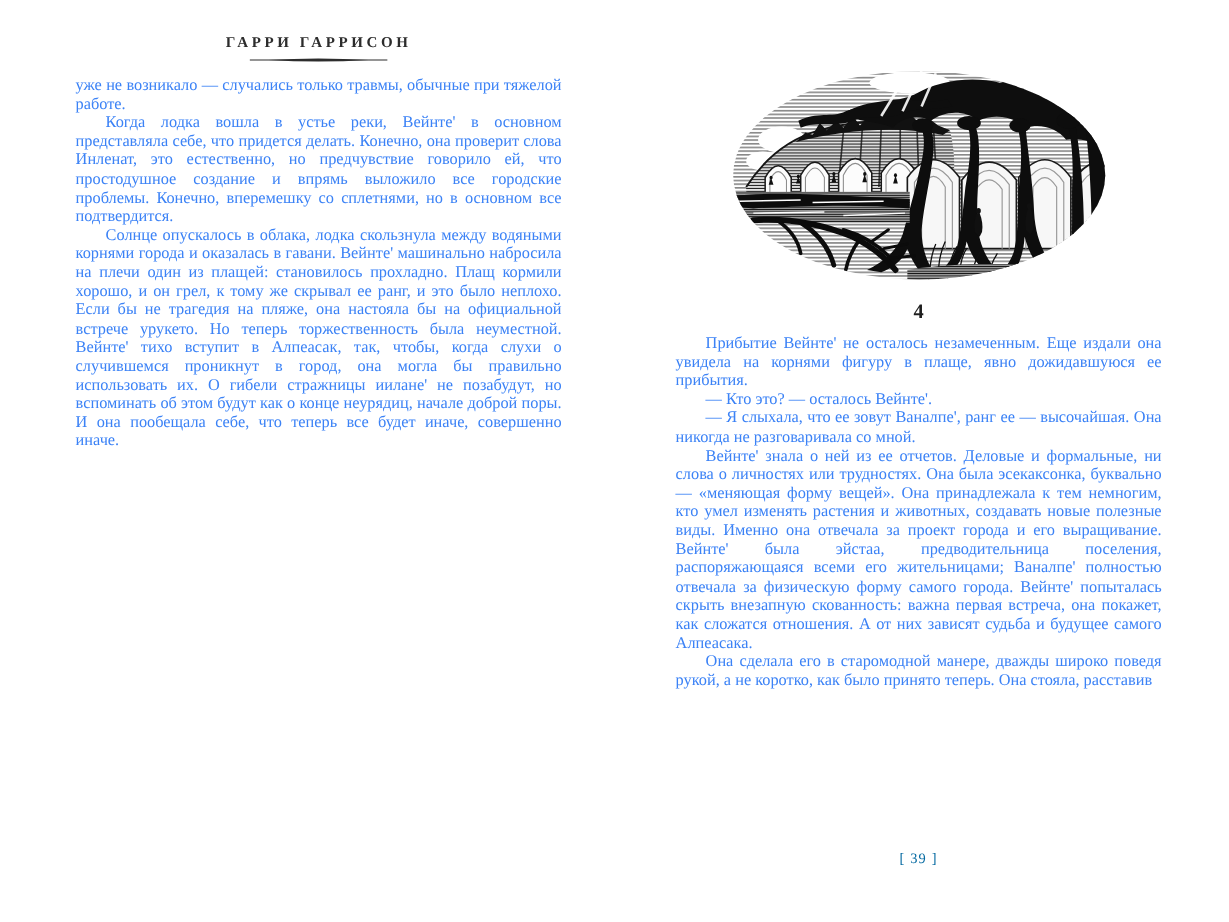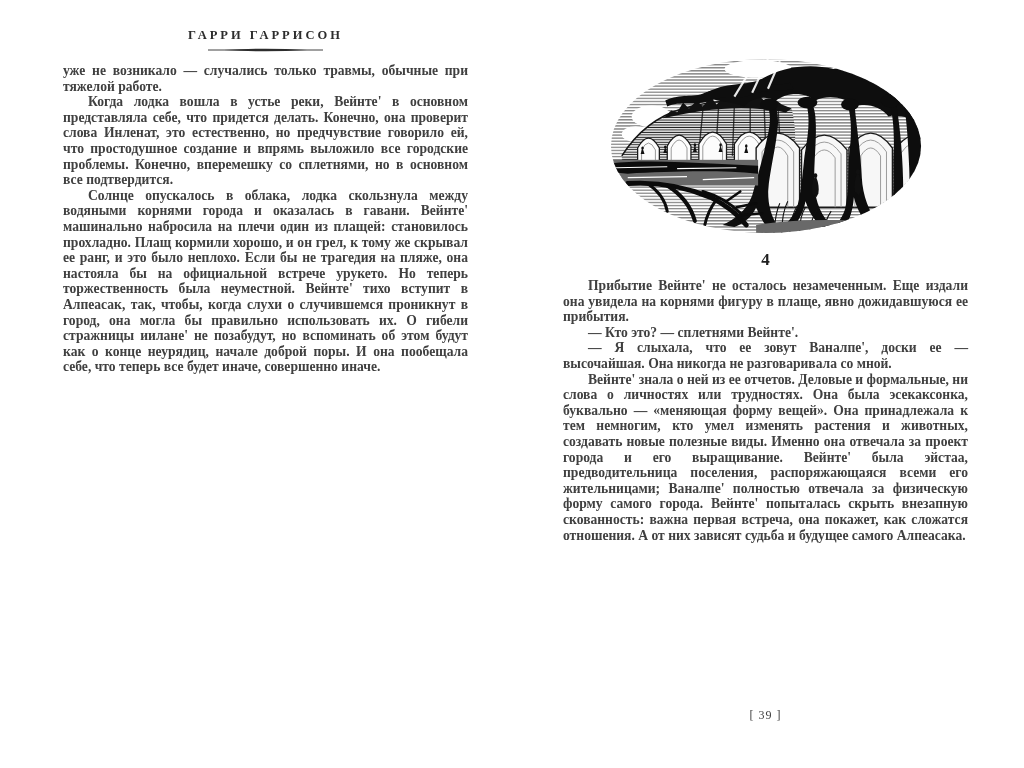--- a/index.html
+++ b/index.html
@@ -24,22 +24,21 @@
     color: #2c2c2c;
     white-space: nowrap;
   }
   .head-rule { display: block; margin: 4px auto 0 auto; }
 
   .body-text {
     margin-top: 10px;
     font-size: 13.6px;
     line-height: 15.6px;
     text-align: justify;
-    color: #404040;
-    font-weight: bold;
+    color: #3b82f6;
   }
   .body-text p { margin: 0; text-indent: 25px; }
   .body-text p.noindent { text-indent: 0; }
 
   .illustration { width: 316px; height: 180px; margin: 0 auto; }
 
   .chapter-num {
     text-align: center;
     font-weight: 700;
     font-size: 17px;
@@ -47,21 +46,21 @@
     color: #1f1f1f;
   }
   .right-col .body-text { margin-top: 8px; }
 
   .folio {
     position: absolute;
     left: 563px; top: 708px; width: 405px;
     text-align: center;
     font-size: 12px;
     letter-spacing: 1px;
-    color: #404040;
+    color: #0369a1;
   }
 </style>
 </head>
 <body>
 
 <div class="spread">
 
   <div class="page-col left-col">
     <div class="running-head">ГАРРИ ГАРРИСОН</div>
     <svg class="head-rule" width="115" height="6" viewBox="0 0 115 6">
@@ -205,21 +204,22 @@
           </g>
           <path d="M150,170 C200,162 260,164 320,172 L320,180 L150,180 Z" fill="url(#ph3)"></path>
         </g>
       </svg>
     </div>
 
     <div class="chapter-num">4</div>
 
     <div class="body-text">
       <p>Прибытие Вейнте' не осталось незамеченным. Еще издали она увидела на корнями фигуру в плаще, явно дожидавшуюся ее прибытия.</p>
-      <p>— Кто это? — сплетнями Вейнте'.</p>
-      <p>— Я слыхала, что ее зовут Ваналпе', доски ее — высочайшая. Она никогда не разговаривала со мной.</p>
+      <p>— Кто это? — осталось Вейнте'.</p>
+      <p>— Я слыхала, что ее зовут Ваналпе', ранг ее — высочайшая. Она никогда не разговаривала со мной.</p>
       <p>Вейнте' знала о ней из ее отчетов. Деловые и формальные, ни слова о личностях или трудностях. Она была эсекаксонка, буквально — «меняющая форму вещей». Она принадлежала к тем немногим, кто умел изменять растения и животных, создавать новые полезные виды. Именно она отвечала за проект города и его выращивание. Вейнте' была эйстаа, предводительница поселения, распоряжающаяся всеми его жительницами; Ваналпе' полностью отвечала за физическую форму самого города. Вейнте' попыталась скрыть внезапную скованность: важна первая встреча, она покажет, как сложатся отношения. А от них зависят судьба и будущее самого Алпеасака.</p>
+      <p>Она сделала его в старомодной манере, дважды широко поведя рукой, а не коротко, как было принято теперь. Она стояла, расставив</p>
     </div>
   </div>
 
   <div class="folio">[ 39 ]</div>
 
 </div>
 
 </body></html>

